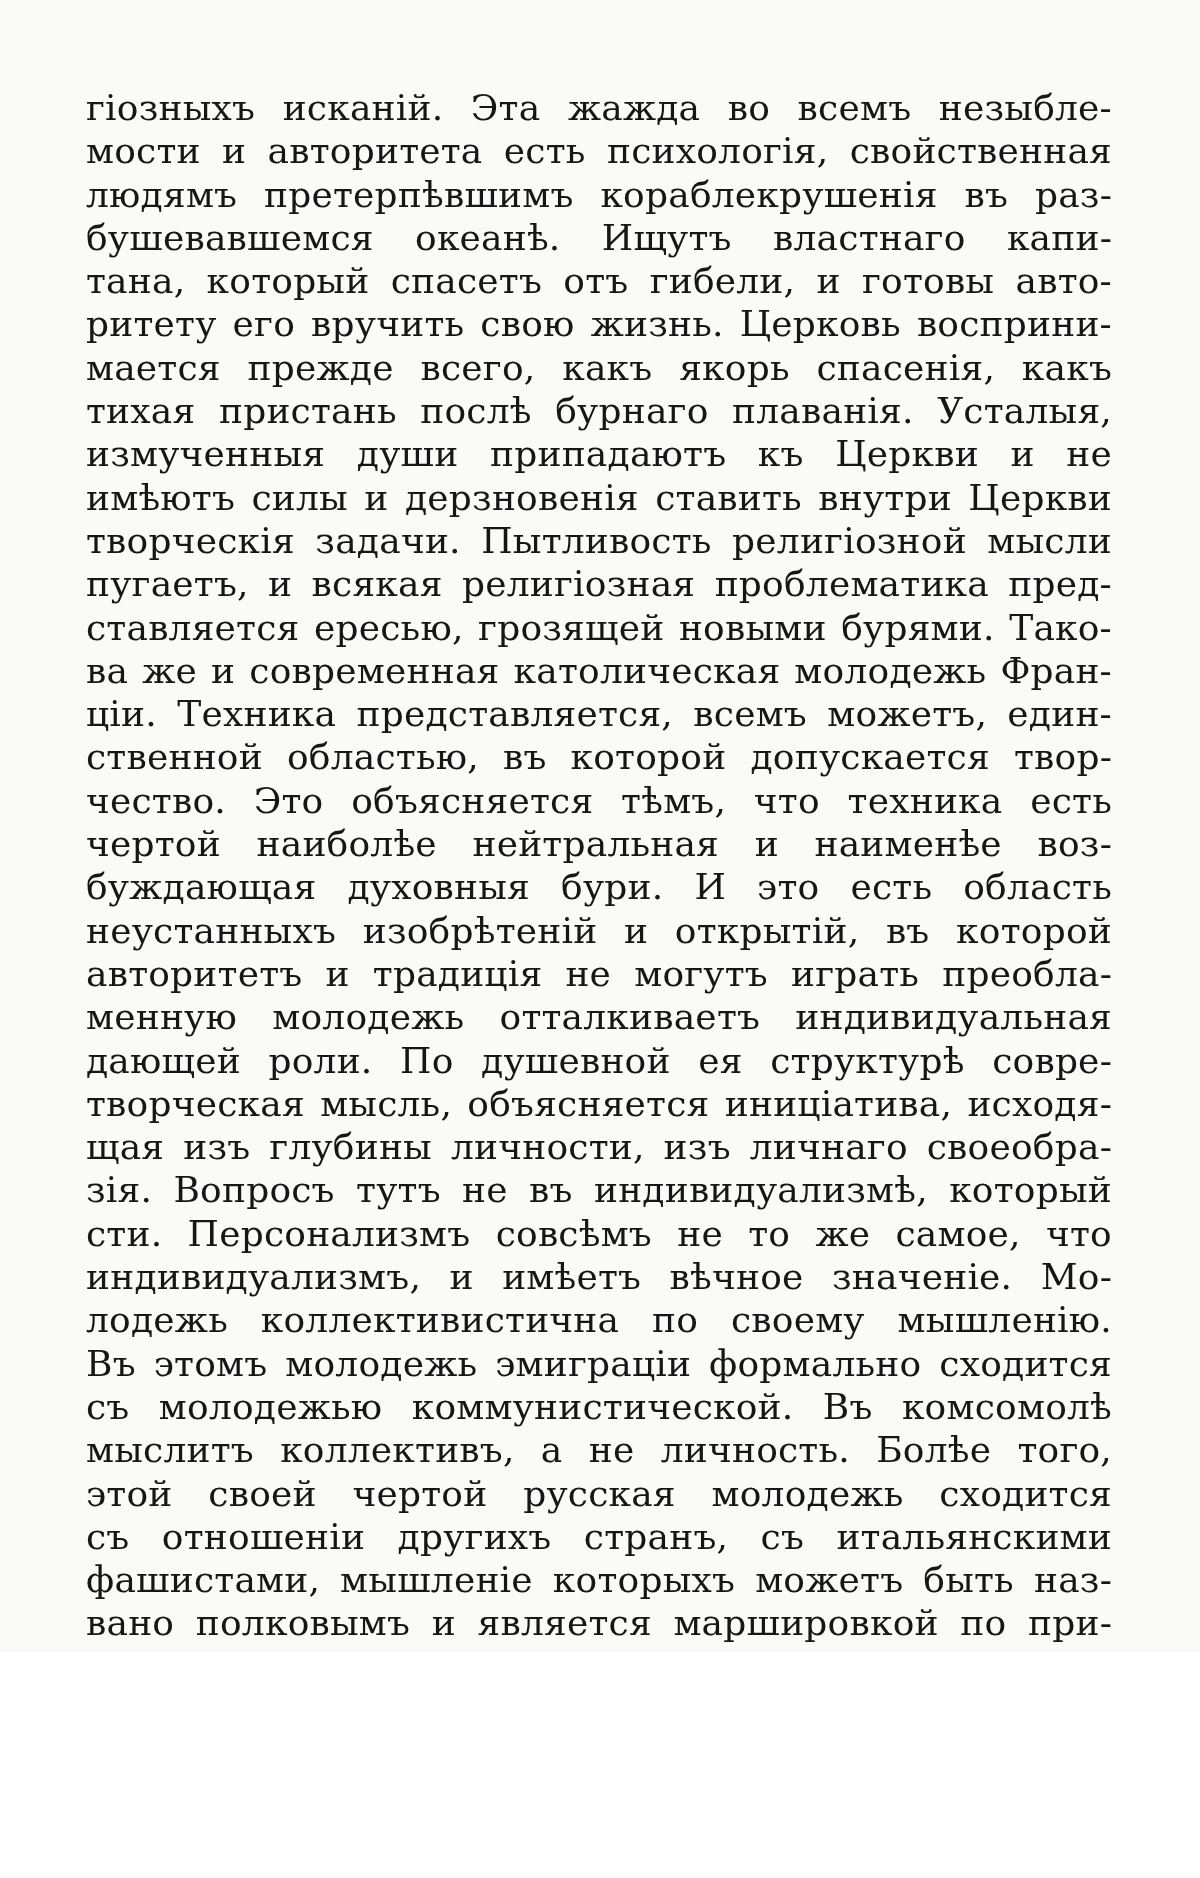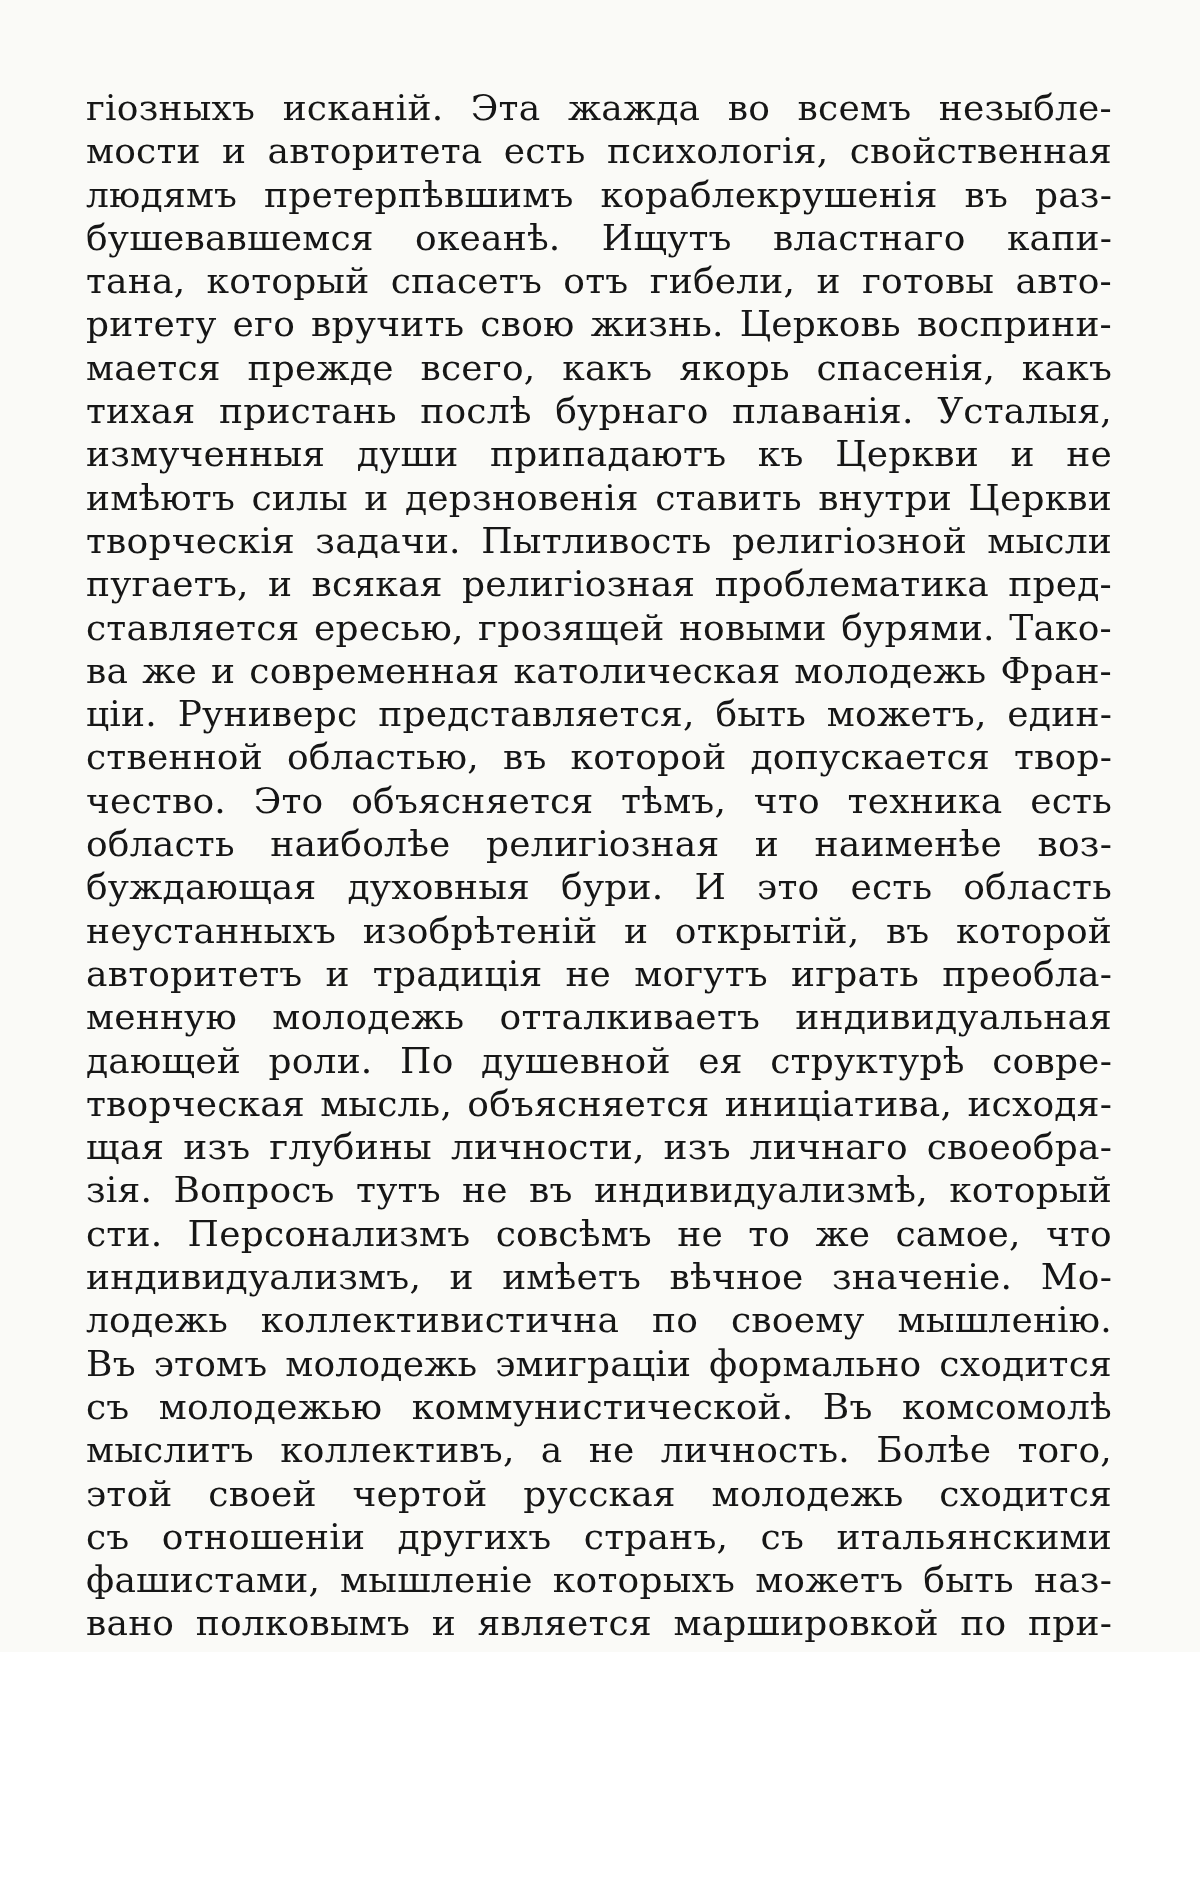--- a/index.html
+++ b/index.html
@@ -62,24 +62,24 @@
       <div class="line">тана, который спасетъ отъ гибели, и готовы авто-</div>
       <div class="line">ритету его вручить свою жизнь. Церковь восприни-</div>
       <div class="line">мается прежде всего, какъ якорь спасенія, какъ</div>
       <div class="line">тихая пристань послѣ бурнаго плаванія. Усталыя,</div>
       <div class="line">измученныя души припадаютъ къ Церкви и не</div>
       <div class="line">имѣютъ силы и дерзновенія ставить внутри Церкви</div>
       <div class="line">творческія задачи. Пытливость религіозной мысли</div>
       <div class="line">пугаетъ, и всякая религіозная проблематика пред-</div>
       <div class="line">ставляется ересью, грозящей новыми бурями. Тако-</div>
       <div class="line">ва же и современная католическая молодежь Фран-</div>
-      <div class="line">ціи. Руниверс представляется, быть можетъ, един-</div>
+      <div class="line">ціи. Техника представляется, всемъ можетъ, един-</div>
       <div class="line">ственной областью, въ которой допускается твор-</div>
       <div class="line">чество. Это объясняется тѣмъ, что техника есть</div>
-      <div class="line">область наиболѣе религіозная и наименѣе воз-</div>
+      <div class="line">чертой наиболѣе нейтральная и наименѣе воз-</div>
       <div class="line">буждающая духовныя бури. И это есть область</div>
       <div class="line">неустанныхъ изобрѣтеній и открытій, въ которой</div>
       <div class="line">авторитетъ и традиція не могутъ играть преобла-</div>
       <div class="line">менную молодежь отталкиваетъ индивидуальная</div>
       <div class="line">дающей роли. По душевной ея структурѣ совре-</div>
       <div class="line">творческая мысль, объясняется иниціатива, исходя-</div>
       <div class="line">щая изъ глубины личности, изъ личнаго своеобра-</div>
       <div class="line">зія. Вопросъ тутъ не въ индивидуализмѣ, который</div>
       <div class="line">сти. Персонализмъ совсѣмъ не то же самое, что</div>
       <div class="line">индивидуализмъ, и имѣетъ вѣчное значеніе. Мо-</div>

